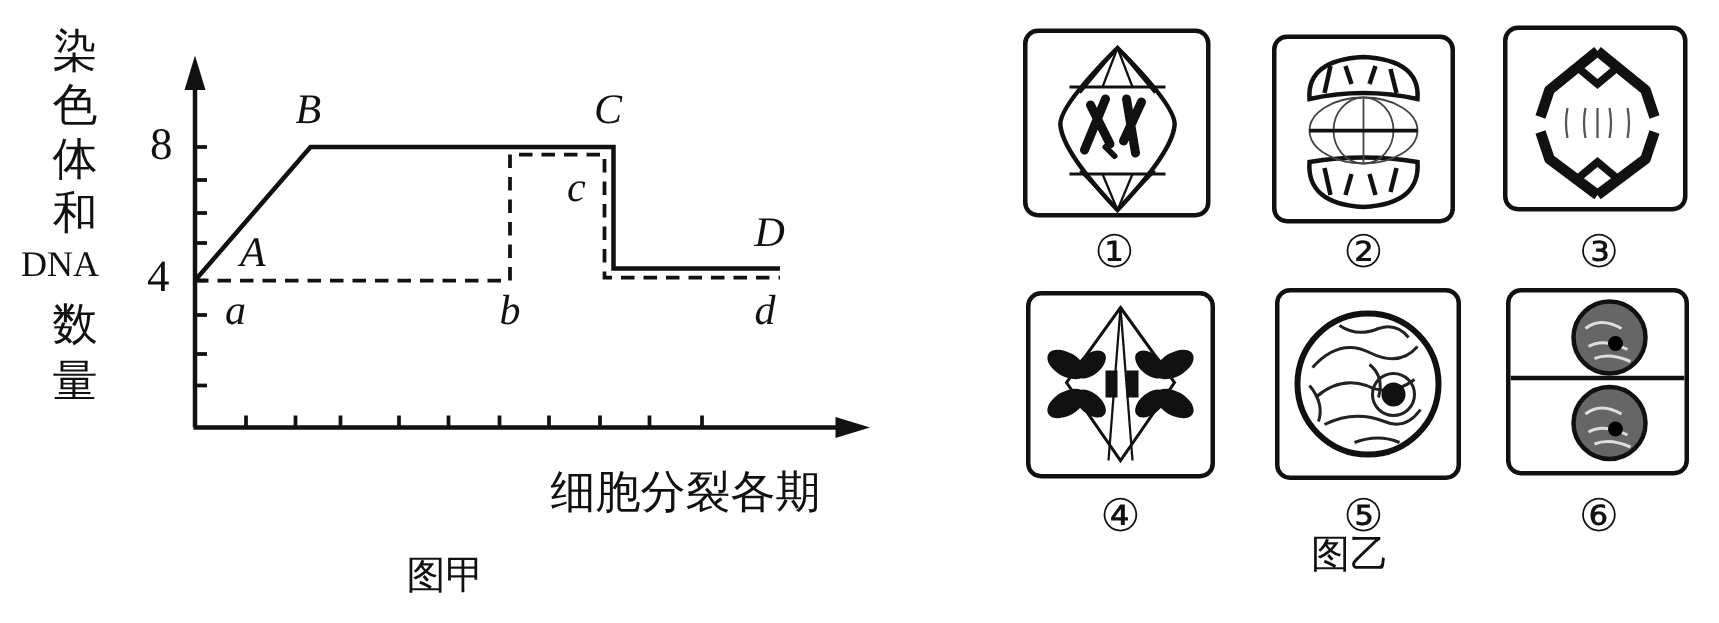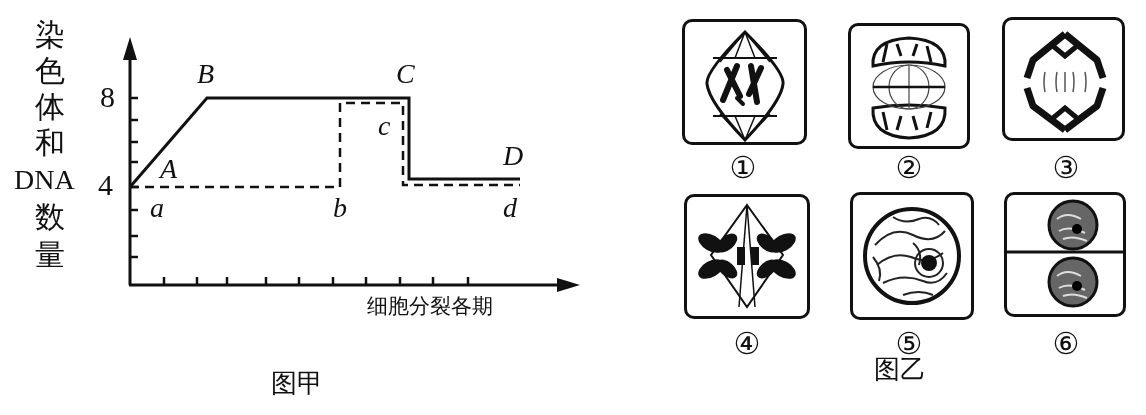--- a/index.html
+++ b/index.html
@@ -1,23 +1,23 @@
 <!DOCTYPE html>
 <html><head>
   <meta charset="utf-8">
   <style>
     html, body { margin:0; padding:0; background:#ffffff; }
     body { width:1146px; height:415px; position:relative; overflow:hidden;
            font-family:"DejaVu Serif", "Liberation Serif", serif; color:#111; }
     #figA-svg { position:absolute; left:0; top:0; }
     .ylabel-char { position:absolute; font-size:30px; line-height:1; font-family:"DejaVu Serif", serif; }
-    .ylabel-dna { position:absolute; font-size:28px; font-family:"Liberation Serif", serif; }
+    .ylabel-dna { position:absolute; font-size:24px; font-family:"Liberation Serif", serif; }
     .tick-num { position:absolute; font-size:30px; font-family:"Liberation Serif", serif; }
     .pt-label { position:absolute; font-size:28px; font-style:italic; font-family:"Liberation Serif", serif; }
-    .xlabel { position:absolute; font-size:21px; font-family:"DejaVu Serif", serif; letter-spacing:0px; }
+    .xlabel { position:absolute; font-size:30px; font-family:"DejaVu Serif", serif; letter-spacing:0px;margin-top:16px; }
     .caption { position:absolute; font-size:26px; font-family:Liberation Sans, sans-serif; }
     .cell-box { position:absolute; border:3px solid #111; border-radius:10px; box-sizing:border-box; background:#fff; }
     .cell-num { position:absolute; font-size:30px; font-family:"DejaVu Serif", serif; text-align:center; width:60px; }
   </style>
 </head>
 <body>
 
 <div>
   <svg id="figA-svg" width="600" height="415">
 

